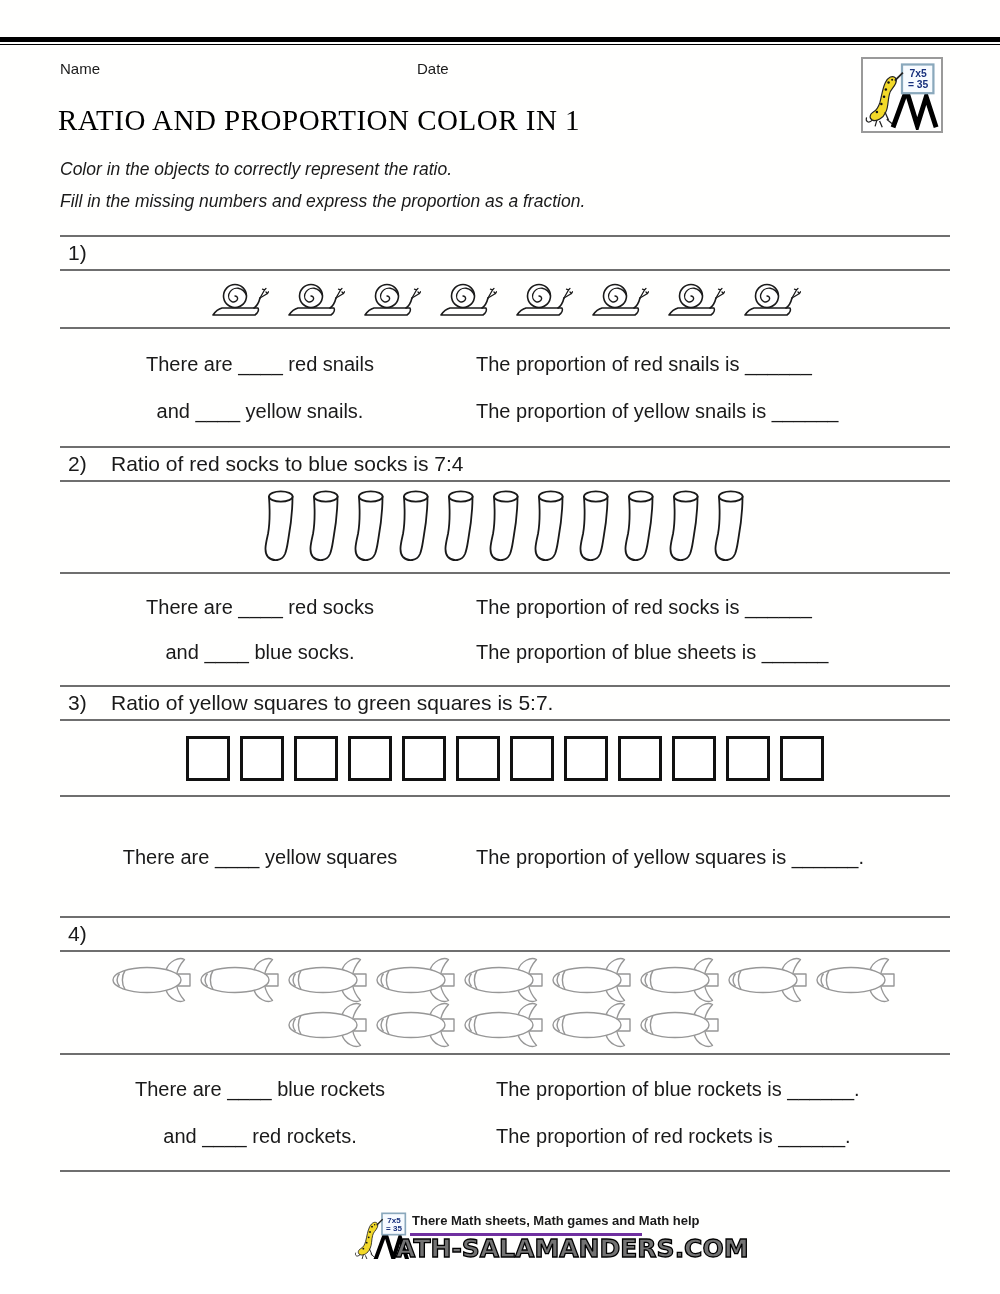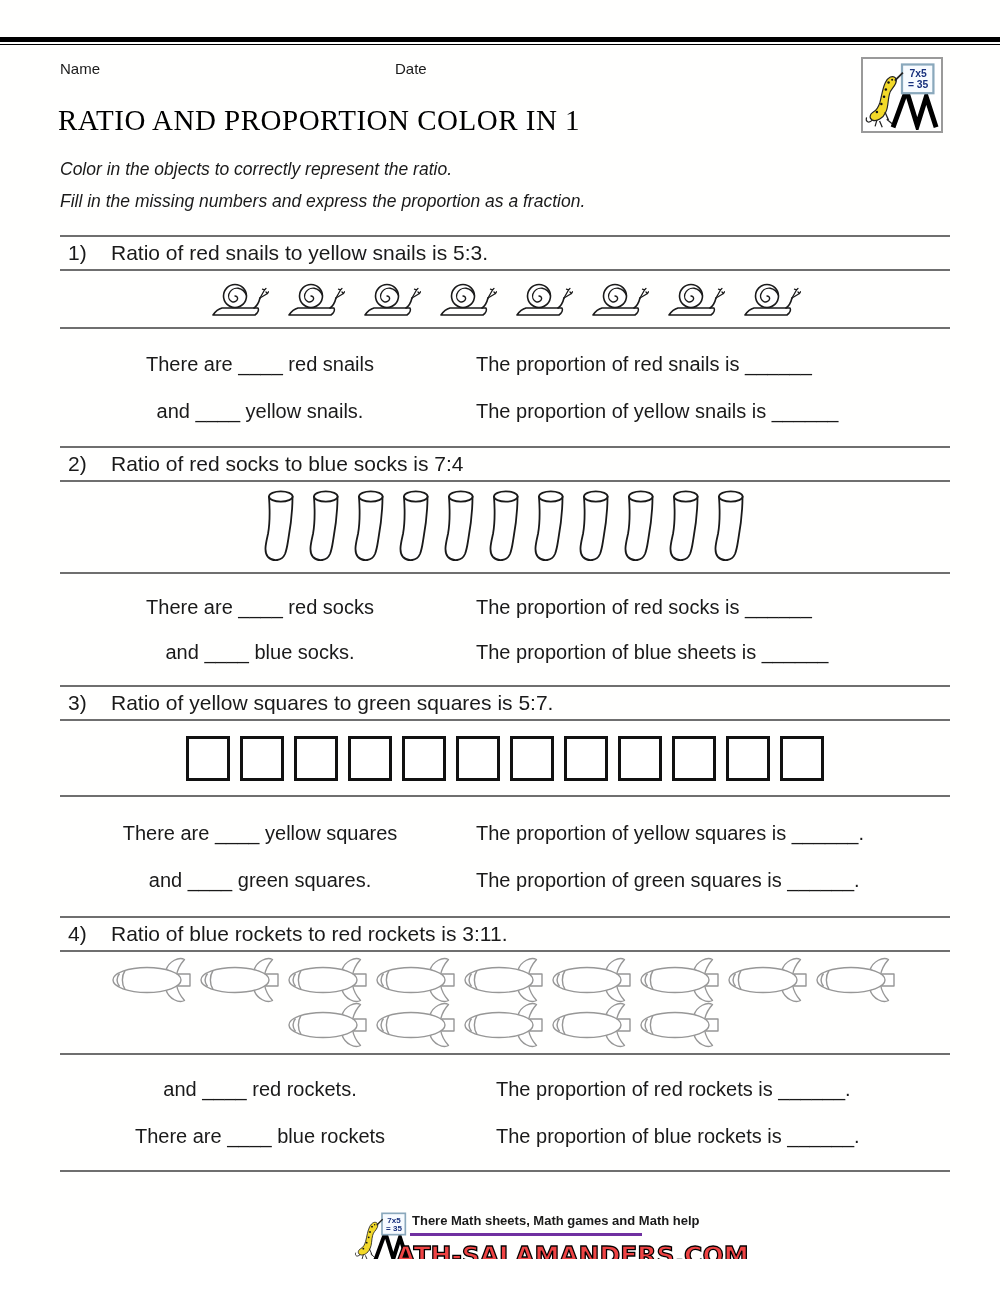--- a/index.html
+++ b/index.html
@@ -5,21 +5,21 @@
   html,body{margin:0;padding:0;background:#fff;}
   .page{position:relative;width:1000px;height:1259px;background:#fffffe;overflow:hidden;
         font-family:"Liberation Sans","DejaVu Sans",sans-serif;color:#1a1a1a;padding-left:12px;}
 
   
   .top-rule{position:absolute;left:0;top:37px;width:1000px;}
   .rule-thick{height:5px;background:#000;}
   .rule-thin{height:1px;background:#000;margin-top:2px;}
 
   .name-label{position:absolute;left:60px;top:60px;font-size:15px;}
-  .date-label{position:absolute;left:395px;top:60px;font-size:15px;}
+  .date-label{position:absolute;left:417px;top:60px;font-size:15px;}
 
   .logo-box{position:absolute;left:861px;top:57px;width:82px;height:76px;border:2px solid #9a9a9a;
             background:#fff;display:flex;align-items:center;justify-content:center;box-sizing:border-box;}
 
   .page-title{position:absolute;left:58px;top:104px;font-family:"Liberation Serif","DejaVu Serif",serif;
               font-size:29px;font-weight:500;letter-spacing:.5px;margin:0;}
   .instr{position:absolute;left:60px;font-size:17.5px;font-style:italic;margin:0;}
   .instr1{top:159px;} .instr2{top:191px;}
 
   
@@ -46,22 +46,22 @@
   .qleft{width:400px;text-align:center;flex:0 0 auto;}
   .qright{padding-left:16px;}
   .p4 .qright{padding-left:36px;}
 
   
   .footer{position:absolute;left:354px;top:1208px;width:330px;height:62px;}
   .footer-logo{position:absolute;left:0;top:2px;}
   .tagline{position:absolute;left:58px;top:5px;font-size:13px;font-weight:bold;white-space:nowrap;}
   .purple-rule{position:absolute;left:56px;top:25px;width:232px;height:3px;background:#7030a0;}
   .wordmark{position:absolute;left:42px;top:26px;font-size:25px;font-weight:800;letter-spacing:0px;
-            color:#ef4444;-webkit-text-stroke:1.3px #000;white-space:nowrap;
-            font-family:"DejaVu Sans","Liberation Sans",sans-serif;margin-top:7px;}
+            color:#737373;-webkit-text-stroke:1.3px #000;white-space:nowrap;
+            font-family:"DejaVu Sans","Liberation Sans",sans-serif;}
 </style>
 </head>
 <body>
 
 <div class="page">
 
   <div class="top-rule">
     <div class="rule-thick"></div>
     <div class="rule-thin"></div>
   </div>
@@ -90,21 +90,20 @@
 
   <h1 class="page-title" style="color:#000000">RATIO AND PROPORTION COLOR IN 1</h1>
   <p class="instr instr2">Fill in the missing numbers and express the proportion as a fraction.</p>
   <p class="instr instr1">Color in the objects to correctly represent the ratio.</p>
 
   <div class="sheet">
 
     <section class="problem p1">
       <div class="phead">
         <span class="pnum">1)</span>
-        <span class="pstmt">Ratio of red snails to yellow snails is 5:3.</span>
       </div>
       <div class="imgs">
           <div class="icon-row">
             <svg width="60" height="38" viewBox="0 0 60 38">
               <g fill="#fff" stroke="#1a1a1a" stroke-width="1.6" stroke-linejoin="round" stroke-linecap="round">
                 <path d="M4 35 L46 35 C49 33 50 30 49 28 L13 28 C9 29 6 32 4 35 Z"></path>
                 <path d="M45 28 C48 26 50 22 51 18" fill="none"></path>
                 <path d="M51 18 L55.5 10 M55.5 10 L53.5 9.2 M55.5 10 L57 8.4" fill="none" stroke-width="1.3"></path>
                 <path d="M51 18 L58.5 13.5 M58.5 13.5 L57 12 M58.5 13.5 L59.5 11.8" fill="none" stroke-width="1.3"></path>
                 <circle cx="26" cy="16" r="11.5"></circle>
@@ -301,31 +300,26 @@
             <div class="square"></div>
             <div class="square"></div>
             <div class="square"></div>
           </div>
         </div>
       <div class="qblock">
         <div class="qrow">
           <span class="qleft">There are ____ yellow squares</span>
           <span class="qright">The proportion of yellow squares is ______.</span>
         </div>
-        <div class="qrow">
-          <span class="qleft">and ____ green squares.</span>
-          <span class="qright">The proportion of green squares is ______.</span>
-        </div>
       </div>
     </section>
 
     <section class="problem p4">
       <div class="phead">
         <span class="pnum">4)</span>
-        <span class="pstmt">Ratio of blue rockets to red rockets is 3:11.</span>
       </div>
       <div class="imgs">
           <div class="icon-row">
             <svg width="88" height="48" viewBox="0 0 88 48">
               <g fill="#fff" stroke="#979797" stroke-width="1.4" stroke-linejoin="round">
                 <path d="M57 14 C60 5 70 0.5 75.5 3.5 C71 8.5 68.5 13 67.5 19.5 C63.5 16.5 60 14.5 57 14 Z"></path>
                 <path d="M57 34 C60 43 70 47.5 75.5 44.5 C71 39.5 68.5 35 67.5 28.5 C63.5 31.5 60 33.5 57 34 Z"></path>
                 <rect x="69" y="18" width="12" height="12"></rect>
                 <ellipse cx="38" cy="24" rx="34" ry="12.5"></ellipse>
                 <path d="M10.5 17.5 C7.5 21.5 7.5 26.5 10.5 30.5 M16 14.5 C12.5 20 12.5 28 16 33.5" fill="none"></path>
@@ -447,26 +441,26 @@
                 <path d="M57 34 C60 43 70 47.5 75.5 44.5 C71 39.5 68.5 35 67.5 28.5 C63.5 31.5 60 33.5 57 34 Z"></path>
                 <rect x="69" y="18" width="12" height="12"></rect>
                 <ellipse cx="38" cy="24" rx="34" ry="12.5"></ellipse>
                 <path d="M10.5 17.5 C7.5 21.5 7.5 26.5 10.5 30.5 M16 14.5 C12.5 20 12.5 28 16 33.5" fill="none"></path>
               </g>
             </svg>
           </div>
         </div>
       <div class="qblock">
         <div class="qrow">
+          <span class="qleft">There are ____ blue rockets</span>
+          <span class="qright">The proportion of blue rockets is ______.</span>
+        </div>
+        <div class="qrow">
           <span class="qleft">and ____ red rockets.</span>
           <span class="qright">The proportion of red rockets is ______.</span>
-        </div>
-        <div class="qrow">
-          <span class="qleft">There are ____ blue rockets</span>
-          <span class="qright">The proportion of blue rockets is ______.</span>
         </div>
       </div>
     </section>
 
   </div>
 
   <div class="footer">
     <svg class="footer-logo" width="56" height="52" viewBox="0 0 84 78">
       <path d="M32 75 L47 34 L59 73 L69 41 L80 75" stroke="#000" stroke-width="6" fill="none"></path>
       <rect x="42" y="5" width="35" height="32" fill="#f7fbff" stroke="#8aa8bc" stroke-width="2.5"></rect>

